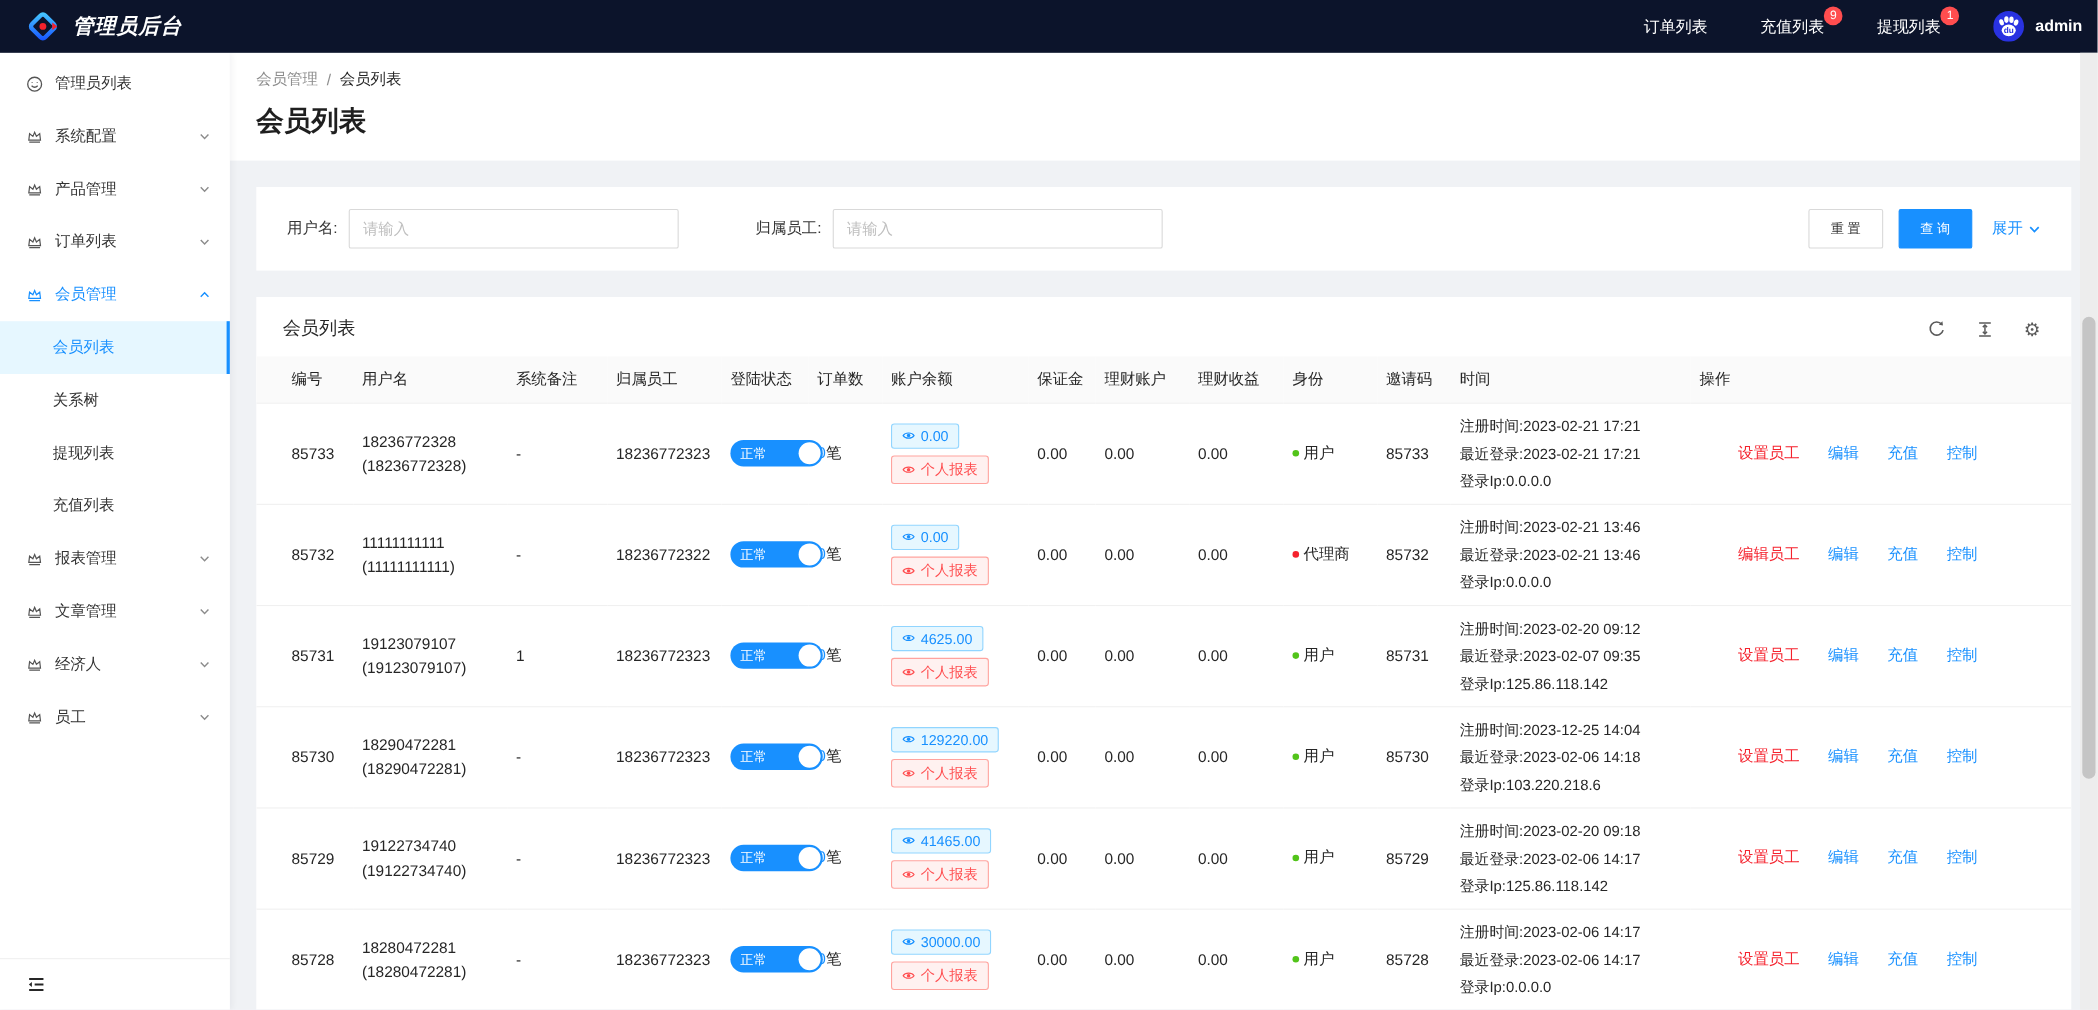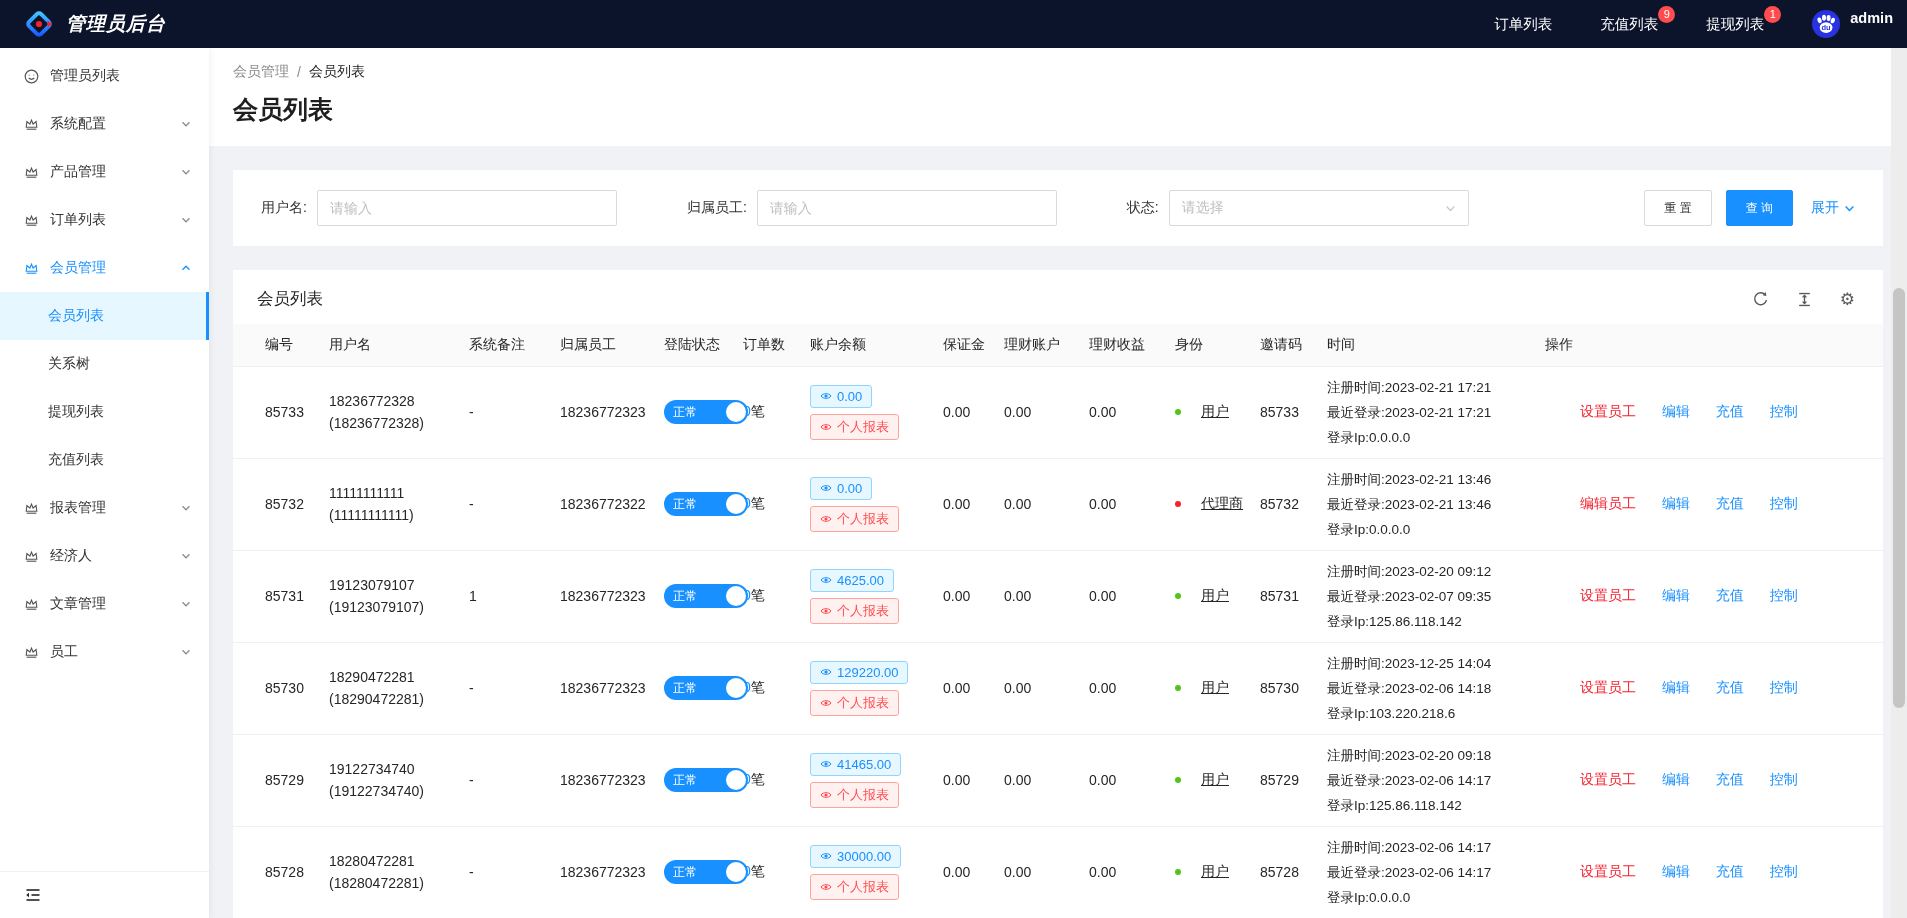--- a/index.html
+++ b/index.html
@@ -10,21 +10,21 @@
   .topbar{ height:48px; background:#0c142b; display:flex; align-items:center;
     padding:0 14px 0 24px; color:#fff; position:relative; z-index:20;}
   .logo-wrap{display:flex; align-items:center; gap:12px;}
   .app-title{font-size:19px; font-weight:bold; letter-spacing:1px;font-style:italic;}
   .topbar-spacer{flex:1;}
   .topnav{display:flex; align-items:center; gap:48px; font-size:14.5px;}
   .topnav-item{position:relative; cursor:pointer; white-space:nowrap;}
   .nav-badge{position:absolute; top:-9px; right:-17px; min-width:17px; height:17px;
     background:#ff4d4f; border-radius:9px; color:#fff; font-size:11px;
     display:flex; align-items:center; justify-content:center; padding:0 4px;}
-  .user{display:flex; gap:10px; margin-left:48px; font-weight:bold; font-size:14.5px; cursor:pointer;}
+  .user{display:flex; align-items:center; gap:10px; margin-left:48px; font-weight:bold; font-size:14.5px; cursor:pointer;}
 
   
   .layout{display:flex; height:870px;}
   .sidebar{width:209px; background:#fff; display:flex; flex-direction:column;
     box-shadow:2px 0 6px rgba(0,21,41,.05); position:relative; z-index:10;}
   .menu{flex:1; padding-top:4px; overflow:hidden;}
   .menu-item{height:48px; display:flex; align-items:center; gap:11px;
     padding:0 18px 0 24px; font-size:14px; color:#333; cursor:pointer;}
   .menu-item .mi-icon{display:flex; color:#555;}
   .menu-item .mi-label{flex:1;}
@@ -90,21 +90,21 @@
     border-radius:50%; background:#fff;}
 
   .orders-num{color:#1890ff;}
 
   .badge-balance,.badge-report{display:inline-flex; align-items:center; gap:5px;
     border-radius:3px; padding:3px 9px; font-size:13px; cursor:pointer; white-space:nowrap;}
   .badge-balance{border:1px solid #91d5ff; background:#e6f7ff; color:#1890ff; margin-bottom:6px;}
   .badge-report{border:1px solid #ffa39e; background:#fff1f0; color:#ff4d4f;}
   .badge-balance .eye,.badge-report .eye{display:flex;}
 
-  .identity{display:flex; align-items:center; gap:20px;text-decoration:underline;}
+  .identity{display:flex; align-items:center; gap:4px;}
   .dot{width:6px; height:6px; border-radius:50%;}
   .dot-green{background:#52c41a;}
   .dot-red{background:#f5222d;}
 
   .time-cell div{font-size:13.5px; line-height:25px; color:#262626; white-space:nowrap;}
 
   .op-link{color:#1890ff; margin-right:22px; cursor:pointer; white-space:nowrap;}
   .op-danger{color:#f5222d;margin-left:35px;}
 
   
@@ -269,36 +269,36 @@
         </span>
       </div>
 
       <div class="menu-item">
         <span class="mi-icon">
           <svg width="15" height="15" viewBox="0 0 15 15" fill="none" stroke="currentColor" stroke-width="1.1">
             <path d="M2.2 10.3 L2.9 4.6 L5.9 7 L7.5 3.2 L9.1 7 L12.1 4.6 L12.8 10.3 Z"></path>
               <path d="M2.6 12.2 h9.8"></path>
           </svg>
         </span>
-        <span class="mi-label">经济人</span>
+        <span class="mi-label">文章管理</span>
         <span class="chev">
           <svg width="10" height="10" viewBox="0 0 10 10" fill="none" stroke="currentColor" stroke-width="1.3">
               <path d="M1.5 3.2 L5 6.8 L8.5 3.2"></path>
             </svg>
         </span>
       </div>
 
       <div class="menu-item">
         <span class="mi-icon">
           <svg width="15" height="15" viewBox="0 0 15 15" fill="none" stroke="currentColor" stroke-width="1.1">
             <path d="M2.2 10.3 L2.9 4.6 L5.9 7 L7.5 3.2 L9.1 7 L12.1 4.6 L12.8 10.3 Z"></path>
               <path d="M2.6 12.2 h9.8"></path>
           </svg>
         </span>
-        <span class="mi-label">文章管理</span>
+        <span class="mi-label">经济人</span>
         <span class="chev">
           <svg width="10" height="10" viewBox="0 0 10 10" fill="none" stroke="currentColor" stroke-width="1.3">
               <path d="M1.5 3.2 L5 6.8 L8.5 3.2"></path>
             </svg>
         </span>
       </div>
 
       <div class="menu-item">
         <span class="mi-icon">
           <svg width="15" height="15" viewBox="0 0 15 15" fill="none" stroke="currentColor" stroke-width="1.1">
@@ -339,31 +339,20 @@
     </div>
 
     <div class="filter-card">
       <div class="filter-item">
         <span class="filter-label">用户名:</span>
         <input class="text-input" type="text" placeholder="请输入" style="">
       </div>
       <div class="filter-item">
         <span class="filter-label">归属员工:</span>
         <input class="text-input" type="text" placeholder="请输入" style="">
-      </div>
-      <div class="filter-item" style="margin-right:0;">
-        <span class="filter-label">状态:</span>
-        <div class="select-box">
-          <span>请选择</span>
-          <span class="chev">
-            <svg width="11" height="11" viewBox="0 0 10 10" fill="none" stroke="currentColor" stroke-width="1.2">
-                <path d="M1.5 3.2 L5 6.8 L8.5 3.2"></path>
-              </svg>
-          </span>
-        </div>
       </div>
       <div class="filter-actions">
         <button class="btn btn-default">重 置</button>
         <button class="btn btn-primary">查 询</button>
         <span class="link-expand">
           <span>展开</span>
           <span>
             <svg width="11" height="11" viewBox="0 0 10 10" fill="none" stroke="currentColor" stroke-width="1.4">
                 <path d="M1.5 3.2 L5 6.8 L8.5 3.2"></path>
               </svg>

